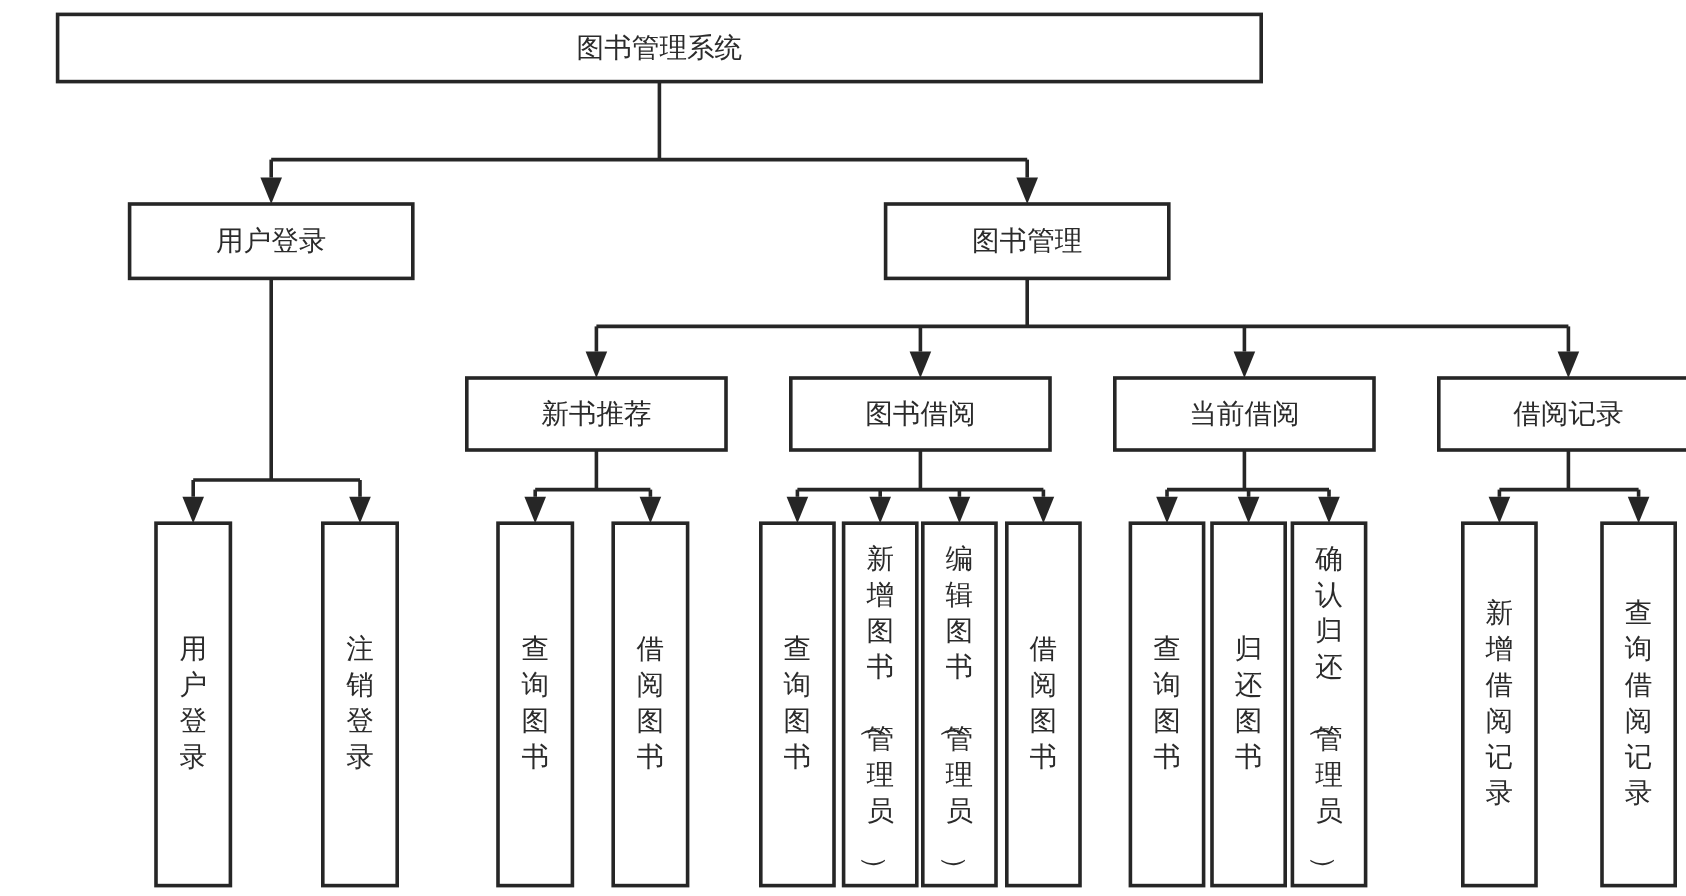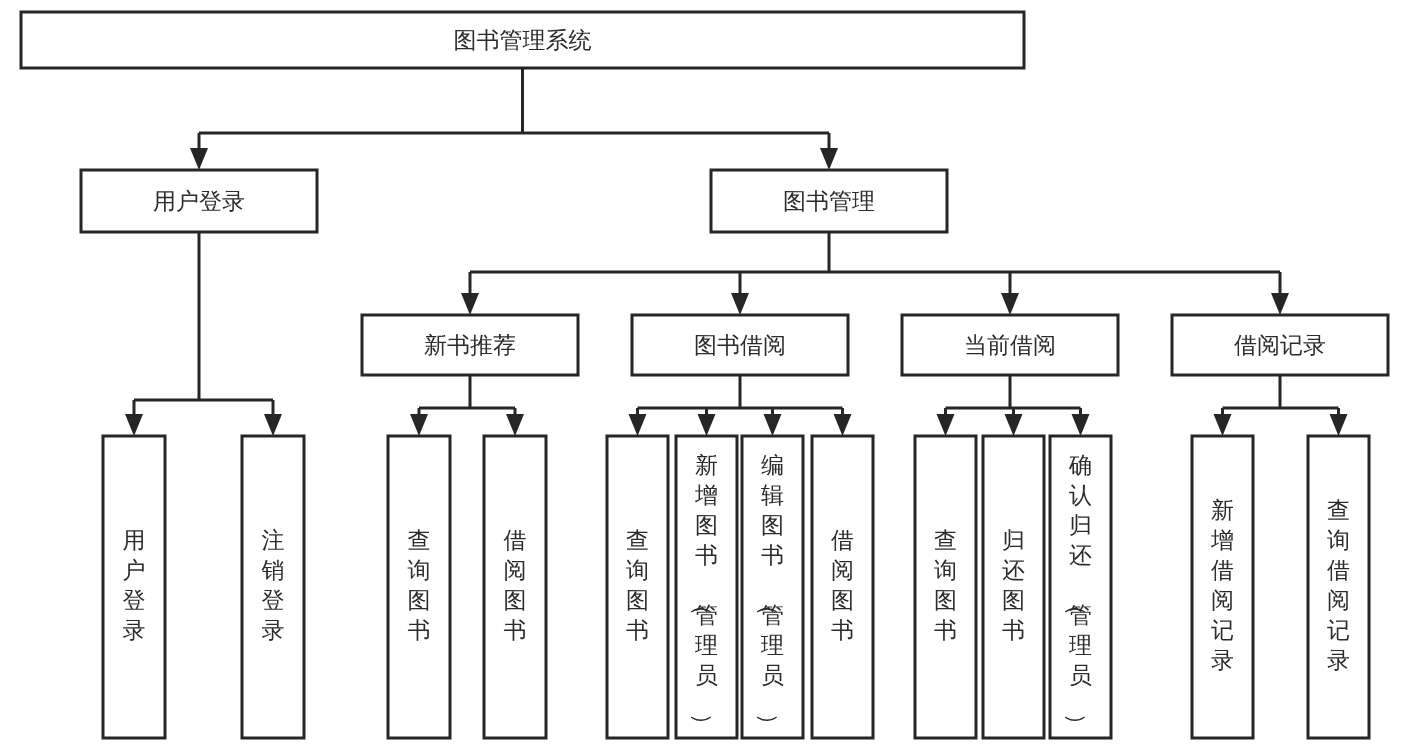--- a/index.html
+++ b/index.html
@@ -12,20 +12,21 @@
     width: 1405px;
     height: 747px;
     font-family: "DejaVu Sans", "Liberation Sans", sans-serif;
     overflow: hidden;
     position: relative;
   }
   #diagram-root {
     position: relative;
     width: 1182px;
     height: 747px;
+    margin-left: 27px;
   }
   svg.diagram {
     display: block;
     width: 1405px;
     height: 747px;
   }
   .node-box {
     fill: #ffffff;
     stroke: #262626;
     stroke-width: 3;

